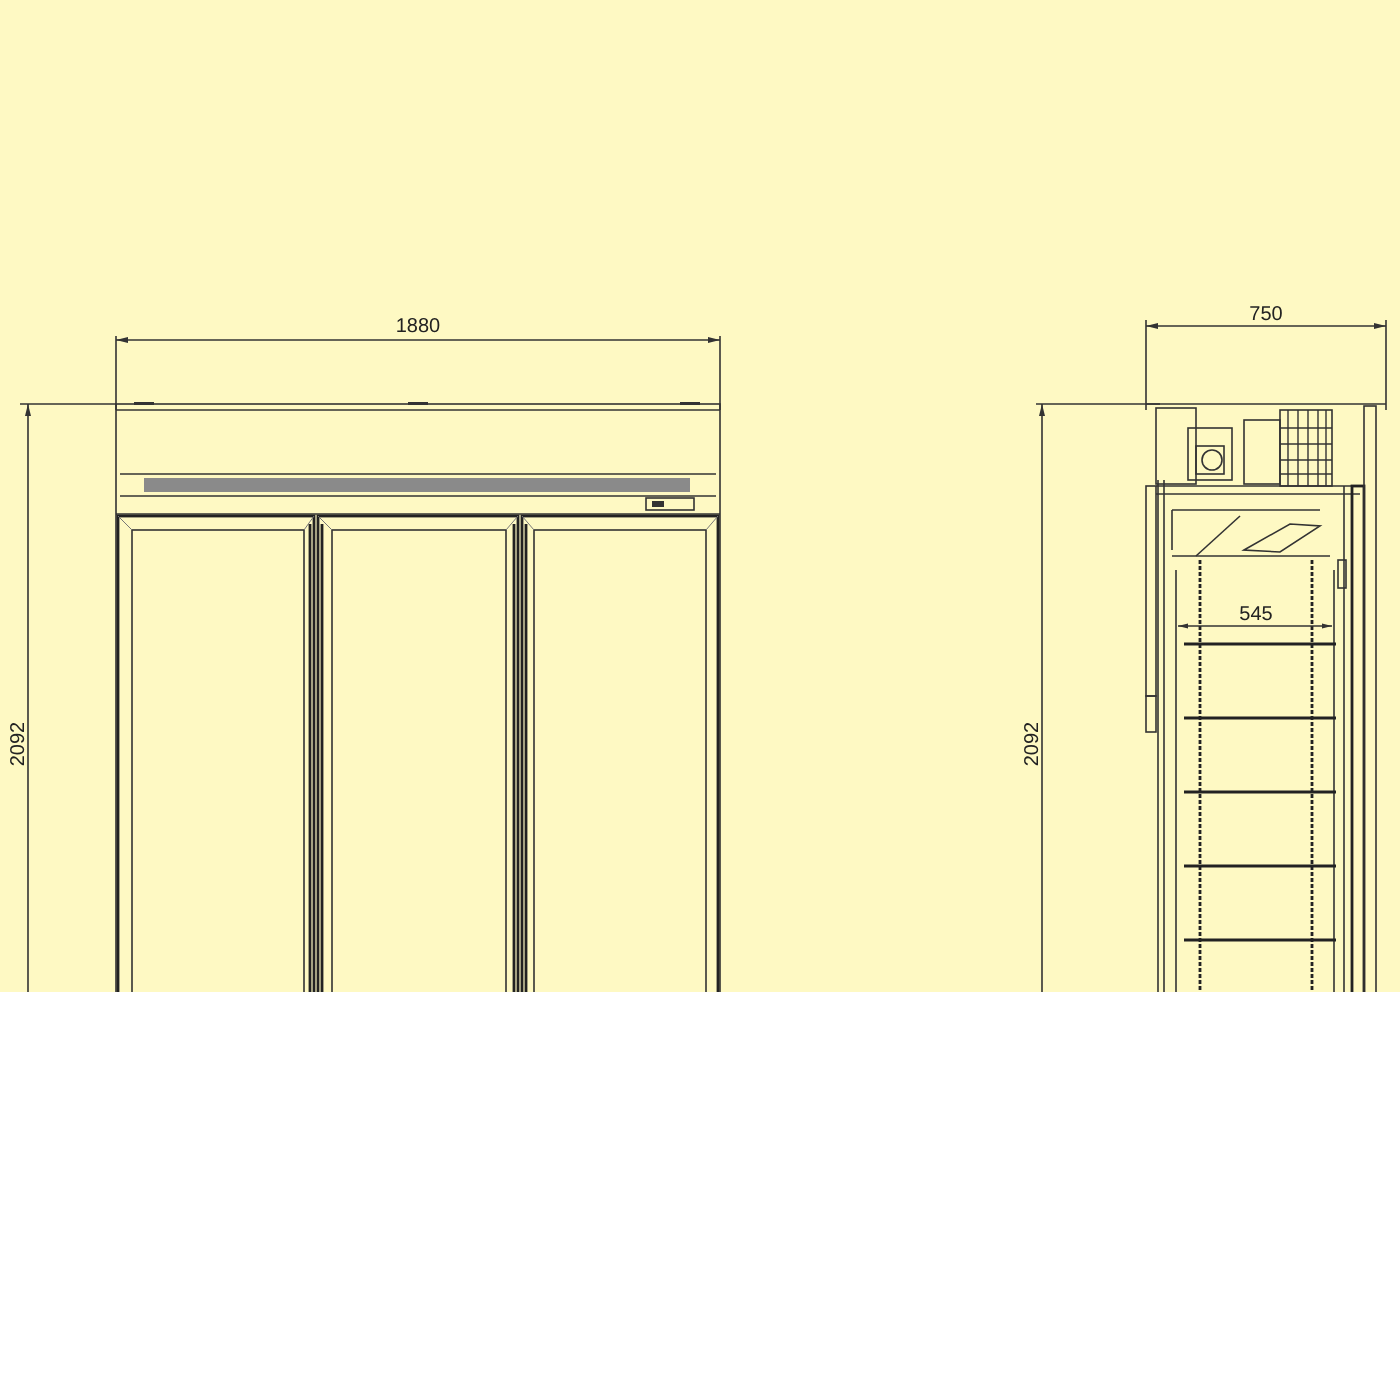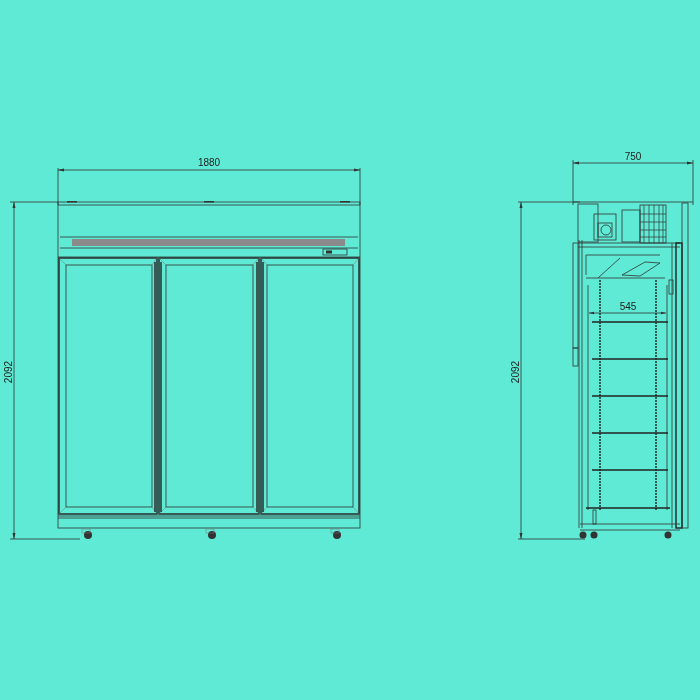--- a/index.html
+++ b/index.html
@@ -1,16 +1,16 @@
 <!DOCTYPE html>
 <html><head>
 <meta charset="utf-8">
 <style>
   html, body { margin: 0; padding: 0; background: #ffffff; }
-  #stage { position: relative; width: 700px; height: 700px; background: #5eead4; overflow: hidden; }
+  #stage { position: relative; width: 700px; height: 496px; background: #fef9c3; overflow: hidden; }
   svg { position: absolute; left: 0; top: 0; }
   .dim-text { font-family: "Liberation Sans", sans-serif; font-size: 10px; fill: #222; }
   .ln { stroke: #333; fill: none; stroke-width: 0.8; }
   .ln2 { stroke: #222; fill: none; stroke-width: 1.4; }
   .thin { stroke: #777; fill: none; stroke-width: 0.5; }
   .dark { fill: #333; }
   .grille { fill: #8a8a8a; }
 </style>
 </head>
 <body>

